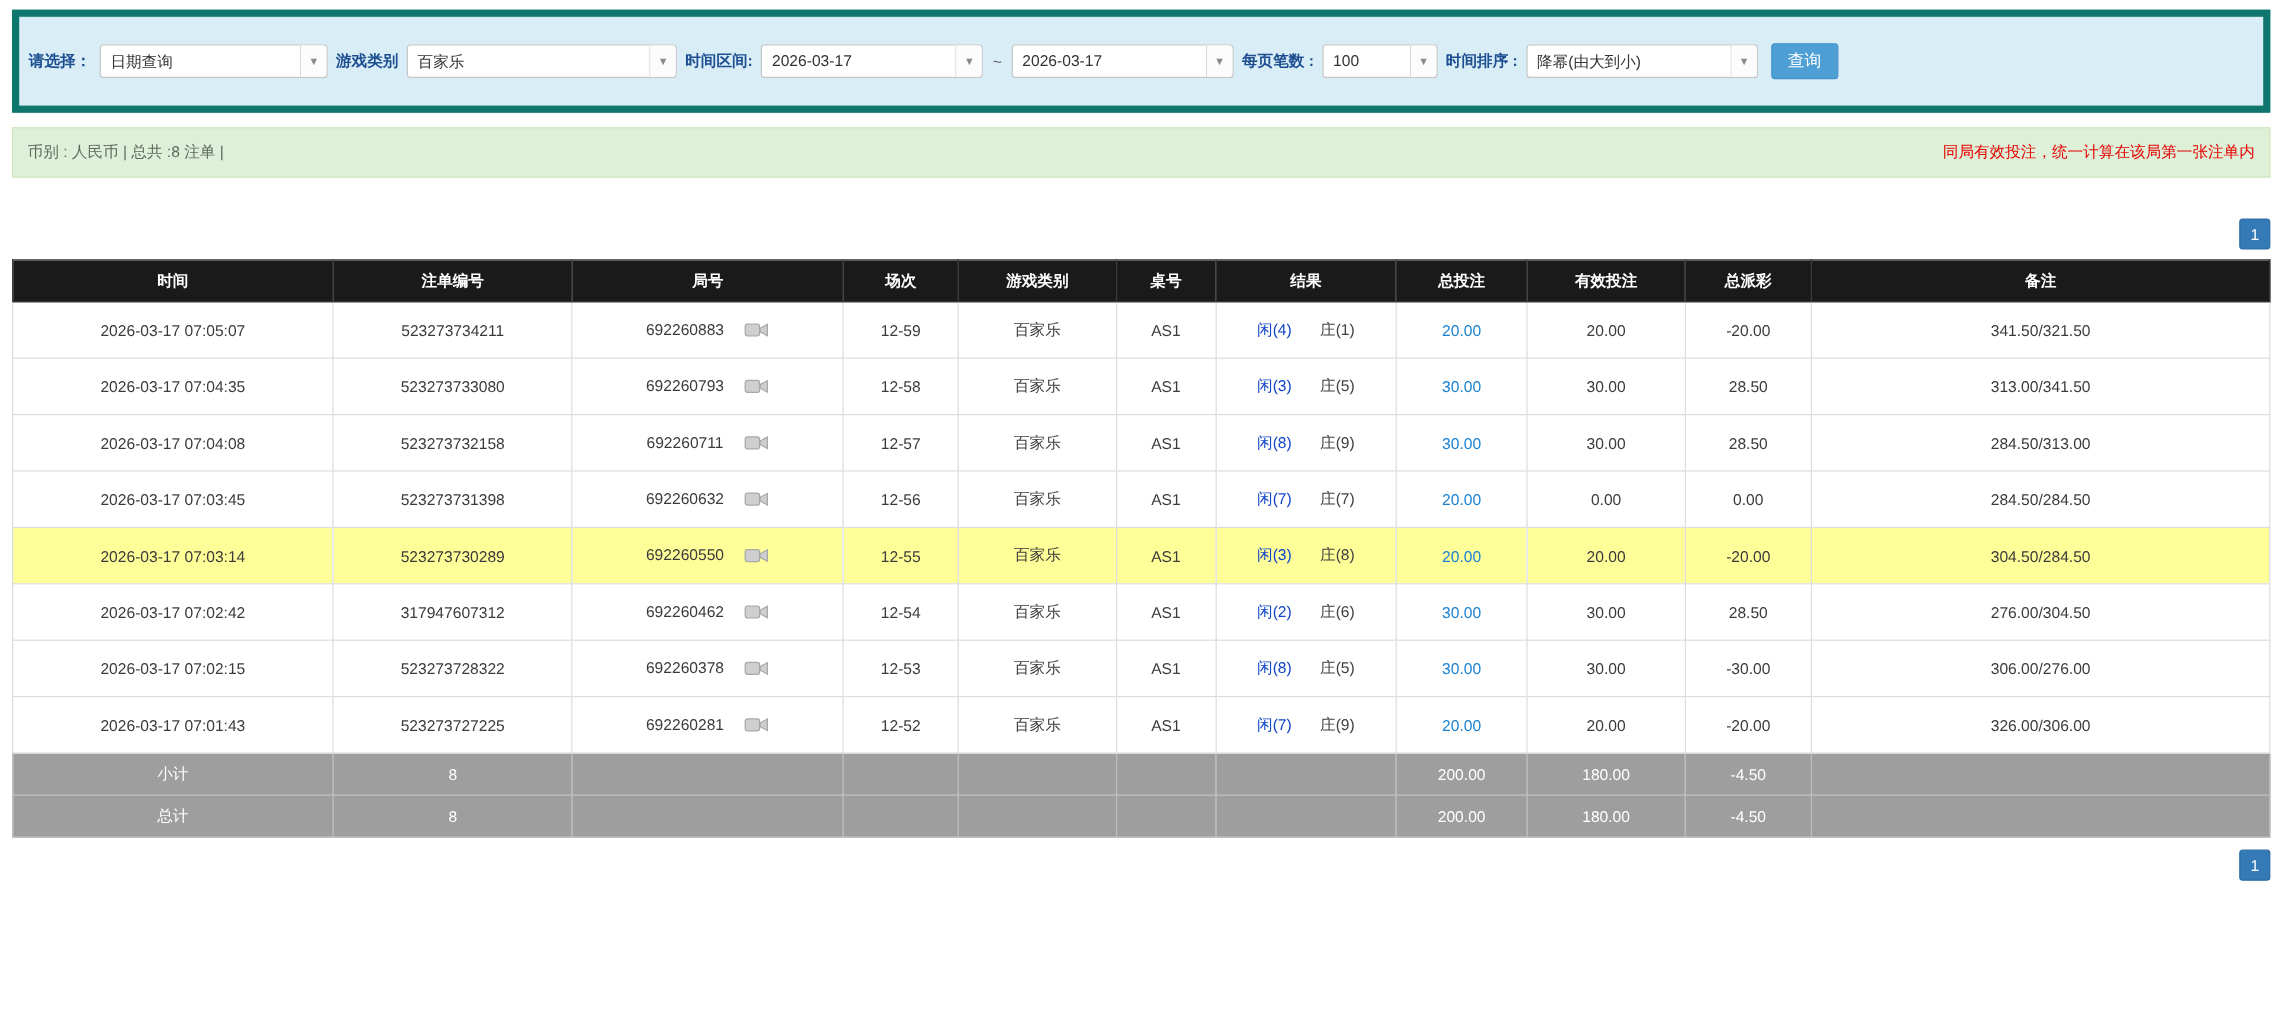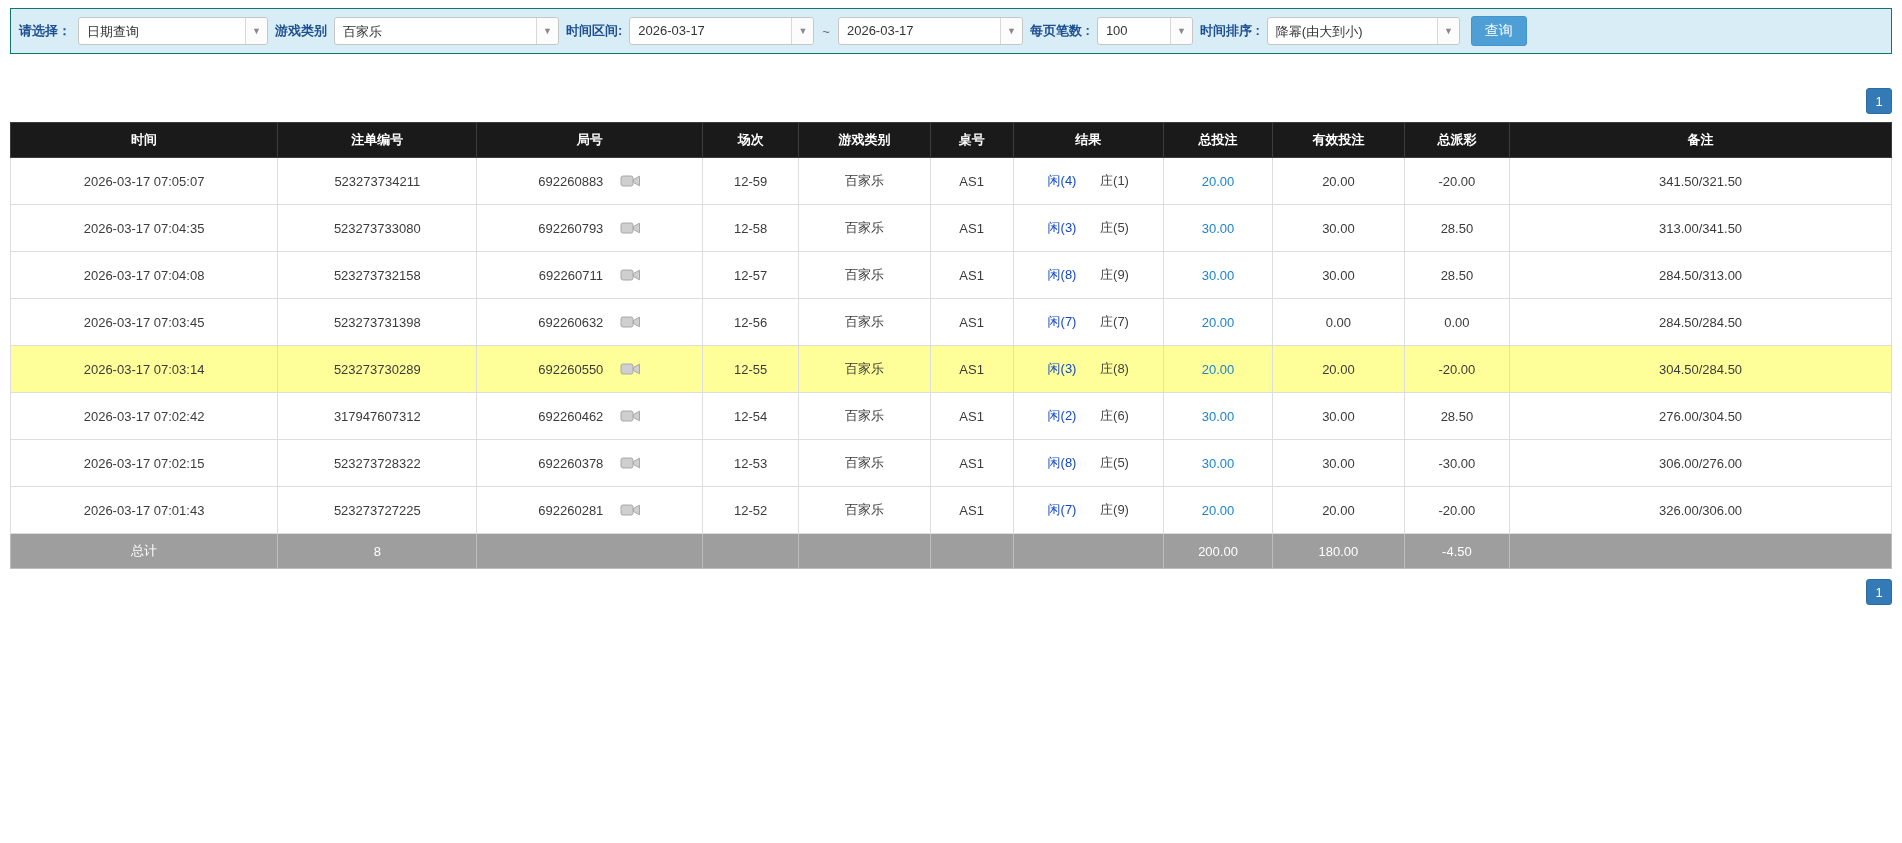--- a/index.html
+++ b/index.html
@@ -7,22 +7,22 @@
   body {
     font-family: "Liberation Sans", "DejaVu Sans", sans-serif;
     color:#333; min-width:1600px;
   }
   .page { padding: 8px 10px 16px 10px; }
 
   .page-title { font-size:20px; font-weight:600; color:#1c1c1c; margin:4px 0 16px 2px; }
 
   
   .filter-bar {
-    background:#d9edf7; border:1px solid #0f766e;
-    padding:7px 8px; display:flex; align-items:center; gap:7px;
+    background:#d9edf7; border:6px solid #0f766e;
+    padding:22px 8px; display:flex; align-items:center; gap:7px;
     white-space:nowrap;
   }
   .flabel { color:#1d4f91; font-weight:bold; font-size:13px; }
   .select {
     background:#fff; border:1px solid #c6c6c6; border-radius:3px;
     height:28px; display:flex; align-items:stretch; font-size:13px; color:#333;
     cursor:pointer;
   }
   .select .val { padding:5px 8px 0 8px; flex:1; overflow:hidden; }
   .select .caret-box {
@@ -64,21 +64,21 @@
   }
   table.records tbody td {
     border:1px solid #ddd; padding:14px 4px; text-align:center;
     background:#fff; color:#3b3b3b; overflow:hidden;
   }
   table.records tbody tr.highlight td { background:#ffff99; }
   table.records tfoot td {
     background:#9e9e9e; color:#fff; border:1px solid #bdbdbd;
     padding:8px 4px; text-align:center; font-size:13px;
   }
-  .round-wrap { display:inline-flex; align-items:center; gap:17px; }
+  .round-wrap { display:inline-flex; align-items:flex-start; gap:17px; }
   .cam-btn { display:inline-flex; cursor:pointer; line-height:0; }
   .res-player { color:#1045c9; }
   .res-banker { color:#404040;margin-left:20px; }
   a.bet-link { color:#1b82d2; text-decoration:none; cursor:pointer; }
   td.neg, tfoot td.neg { color:#e60000; }
 </style>
 </head>
 <body>
 
 <div class="page">
@@ -116,20 +116,24 @@
 
     <span class="flabel">时间排序 :</span>
     <div class="select w200">
       <span class="val">降幂(由大到小)</span>
       <span class="caret-box">▼</span>
     </div>
 
     <button class="btn-search">查询</button>
   </div>
 
+  <div class="summary-bar">
+    <span class="summary-left">币别 : 人民币 | 总共 :8 注单 |</span>
+    <span class="summary-right">同局有效投注，统一计算在该局第一张注单内</span>
+  </div>
 
   <div class="pager pager-top">
     <div class="page-btn">1</div>
   </div>
 
   <table class="records">
     <colgroup>
       <col style="width:14.2%">
         <col style="width:10.6%">
         <col style="width:12.0%">
@@ -322,32 +326,45 @@
           <td>AS1</td>
           <td><span class="res-player">闲(7)</span> <span class="res-banker">庄(9)</span></td>
           <td><a class="bet-link">20.00</a></td>
           <td>20.00</td>
           <td class="neg">-20.00</td>
           <td>326.00/306.00</td>
         </tr>
       </tbody>
     <tfoot>
         <tr>
-          <td>总计</td>
+          <td>小计</td>
           <td>8</td>
           <td></td>
           <td></td>
           <td></td>
           <td></td>
           <td></td>
           <td>200.00</td>
           <td>180.00</td>
           <td class="neg">-4.50</td>
           <td></td>
         </tr>
+        <tr>
+          <td>总计</td>
+          <td>8</td>
+          <td></td>
+          <td></td>
+          <td></td>
+          <td></td>
+          <td></td>
+          <td>200.00</td>
+          <td>180.00</td>
+          <td class="neg">-4.50</td>
+          <td></td>
+        </tr>
       </tfoot>
   </table>
 
   <div class="pager pager-bottom">
     <div class="page-btn">1</div>
   </div>
 
 </div>
 
 </body></html>

